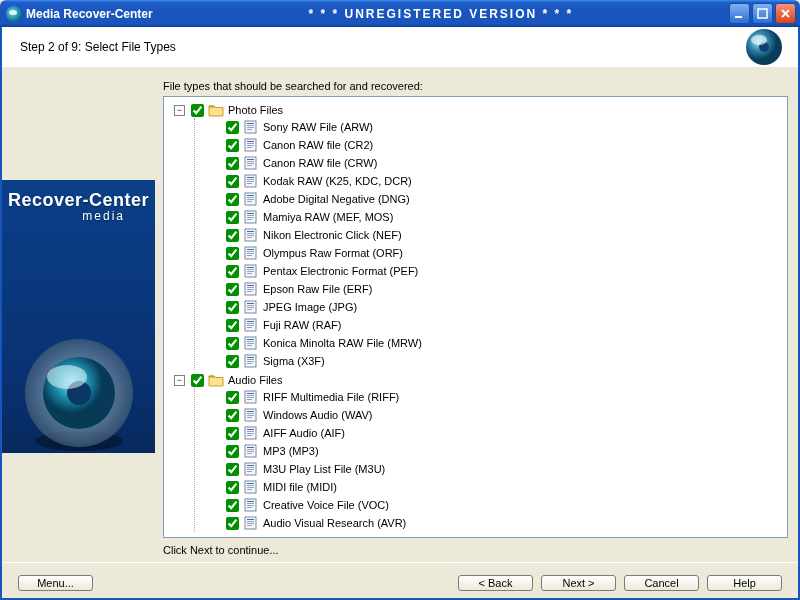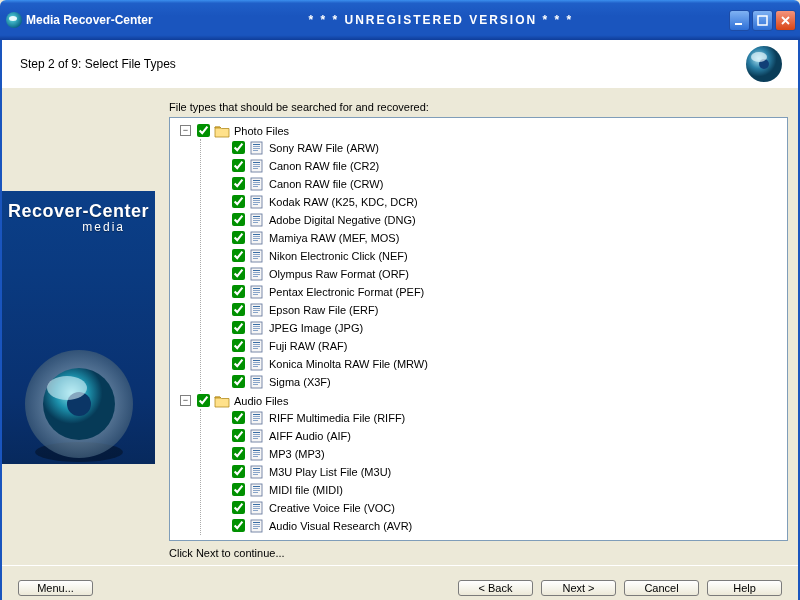--- a/index.html
+++ b/index.html
@@ -1,19 +1,19 @@
 <!DOCTYPE html>
 <html><head>
 <meta charset="utf-8">
 <style>
   * { box-sizing: border-box; margin: 0; padding: 0; }
   body { font-family: Tahoma, Arial, sans-serif; font-size: 11px; background: #ece9d8; width: 800px; height: 600px; overflow: hidden; }
   
   
-  .titlebar { height: 40px; background: linear-gradient(to bottom, #3b8fee 0%, #1f5fc8 8%, #1a55be 40%, #1a55be 88%, #0f3d99 100%); display: flex; align-items: center; padding: 0 4px 0 6px; color: white; font-weight: bold; font-size: 12px; border-radius: 6px 6px 0 0; }
+  .titlebar { height: 27px; background: linear-gradient(to bottom, #3b8fee 0%, #1f5fc8 8%, #1a55be 40%, #1a55be 88%, #0f3d99 100%); display: flex; align-items: center; padding: 0 4px 0 6px; color: white; font-weight: bold; font-size: 12px; border-radius: 6px 6px 0 0; }
   .titlebar .icon { width: 16px; height: 16px; margin-right: 4px; background: radial-gradient(circle at 40% 40%, #5cdce8 0%, #0d6b8a 70%, #053a4d 100%); border-radius: 50%; position: relative; }
   .titlebar .icon::after { content:""; position:absolute; left:3px; top:4px; width:8px; height:5px; background:#e8f9fc; border-radius:50%; }
   .titlebar .title { }
   .titlebar .spacer { flex: 1; text-align: center; letter-spacing: 2px; }
   .titlebar .winbtns { display: flex; gap: 2px; }
   .titlebar .winbtn { width: 21px; height: 21px; border-radius: 3px; border: 1px solid #1d4ca6; display: flex; align-items: center; justify-content: center; color: white; font-weight: bold; font-size: 12px; cursor: pointer; }
   .titlebar .winbtn.min { background: linear-gradient(to bottom, #7fb2f3, #2e6fd6); }
   .titlebar .winbtn.max { background: linear-gradient(to bottom, #7fb2f3, #2e6fd6); }
   .titlebar .winbtn.close { background: linear-gradient(to bottom, #f5937c, #d84516); }
   .titlebar .winbtn svg { width: 11px; height: 11px; }
@@ -28,21 +28,21 @@
   
   
   .content { flex: 1; display: flex; align-items: center; }
   
   .sidebar { width: 153px; background: linear-gradient(to bottom, #0b3f88 0%, #0a3a80 30%, #093170 75%, #07295d 100%); color: white; display: flex; flex-direction: column; align-items: center; padding-top: 10px; }
   .sidebar .brand-main { font-size: 18px; font-weight: bold; letter-spacing: 0.5px; text-shadow: 0 1px 1px rgba(0,0,0,0.4); }
   .sidebar .brand-sub { font-size: 12px; align-self: flex-end; margin-right: 30px; margin-top: -2px; letter-spacing: 2px; text-shadow: 0 1px 1px rgba(0,0,0,0.4); }
   .sidebar .disc { margin-top: 110px; width: 120px; height: 120px; }
   
   
-  .rightpanel { flex: 1; background: #ece9d8; padding: 6px 10px 6px 14px; display: flex; flex-direction: column; }
+  .rightpanel { flex: 1; background: #ece9d8; padding: 6px 10px 6px 8px; display: flex; flex-direction: column; }
   .rightpanel .prompt { margin: 4px 0 4px 0; }
   .treebox { flex: 1; background: white; border: 1px solid #7f9db9; overflow-y: scroll; padding: 4px; }
   .hint { margin-top: 6px; }
   
   
   .tree ul { list-style: none; }
   .tree li { white-space: nowrap; position: relative; padding: 1px 0; }
   .tree .row { display: flex; align-items: center; gap: 2px; height: 16px; }
   .tree .expander { width: 11px; height: 11px; border: 1px solid #808080; background: white; display: inline-flex; align-items: center; justify-content: center; font-size: 9px; line-height: 1; cursor: pointer; margin-right: 4px; color:#333; }
   .tree .noexpander { width: 15px; display: inline-block; }
@@ -416,20 +416,36 @@
                       <input type="checkbox" checked="" style="">
                       <span class="fileicon">
                         <svg viewBox="0 0 16 14">
                           <rect x="2" y="1" width="11" height="12" fill="#f6f6f6" stroke="#6b7da0" stroke-width="0.9"></rect>
                           <rect x="4" y="3" width="7" height="1" fill="#3a6ea5"></rect>
                           <rect x="4" y="5" width="7" height="1" fill="#88a4c8"></rect>
                           <rect x="4" y="7" width="7" height="1" fill="#88a4c8"></rect>
                           <rect x="4" y="9" width="5" height="1" fill="#88a4c8"></rect>
                         </svg>
                       </span>
+                      <span class="label">Windows Audio (WAV)</span>
+                    </div>
+                  </li>
+                  <li>
+                    <div class="row">
+                      <span class="noexpander"></span>
+                      <input type="checkbox" checked="" style="">
+                      <span class="fileicon">
+                        <svg viewBox="0 0 16 14">
+                          <rect x="2" y="1" width="11" height="12" fill="#f6f6f6" stroke="#6b7da0" stroke-width="0.9"></rect>
+                          <rect x="4" y="3" width="7" height="1" fill="#3a6ea5"></rect>
+                          <rect x="4" y="5" width="7" height="1" fill="#88a4c8"></rect>
+                          <rect x="4" y="7" width="7" height="1" fill="#88a4c8"></rect>
+                          <rect x="4" y="9" width="5" height="1" fill="#88a4c8"></rect>
+                        </svg>
+                      </span>
                       <span class="label">AIFF Audio (AIF)</span>
                     </div>
                   </li>
                   <li>
                     <div class="row">
                       <span class="noexpander"></span>
                       <input type="checkbox" checked="" style="">
                       <span class="fileicon">
                         <svg viewBox="0 0 16 14">
                           <rect x="2" y="1" width="11" height="12" fill="#f6f6f6" stroke="#6b7da0" stroke-width="0.9"></rect>

